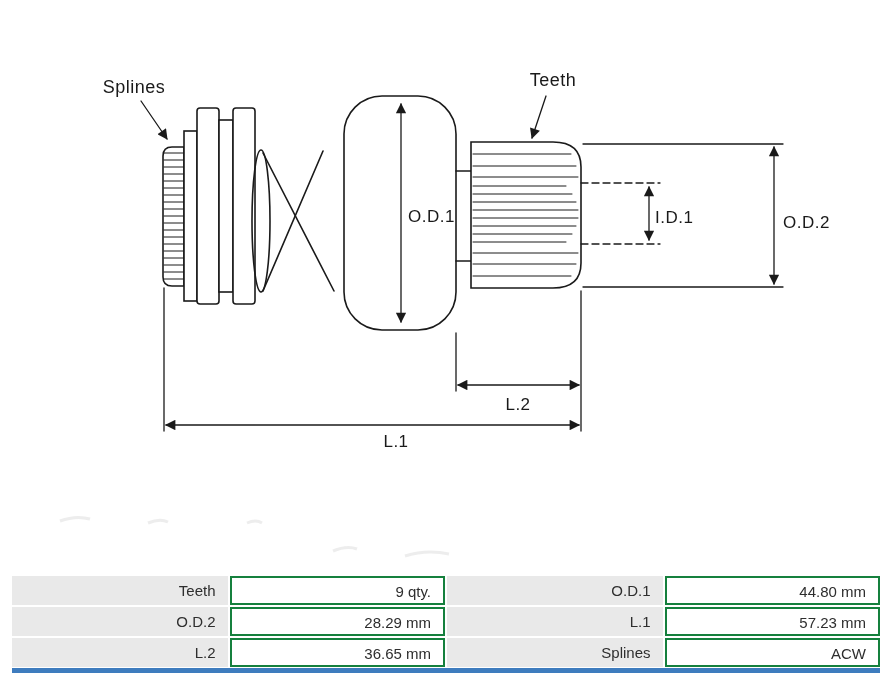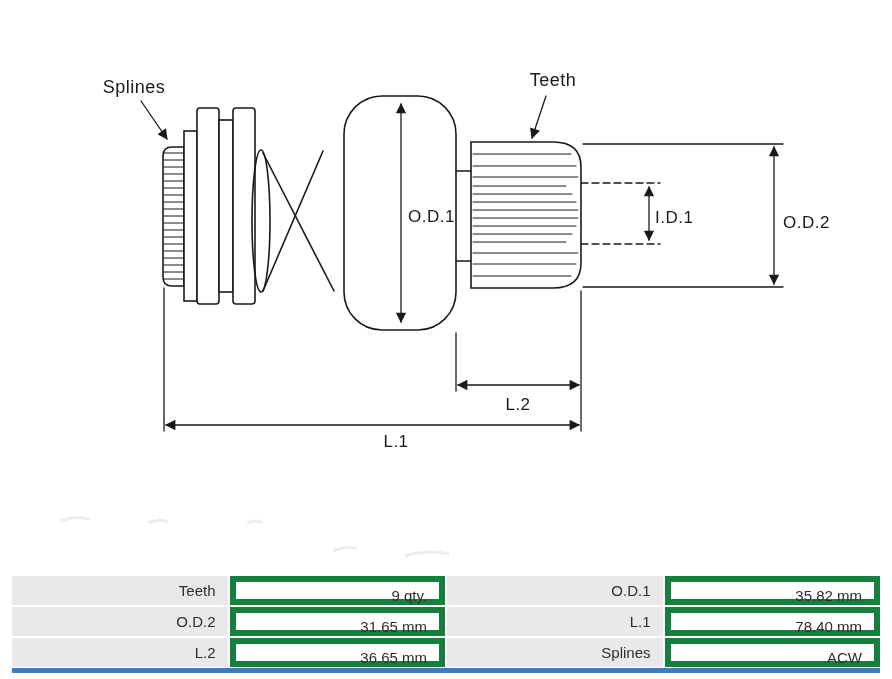--- a/index.html
+++ b/index.html
@@ -19,21 +19,21 @@
   .drawing .dash{stroke-dasharray:7 4;}
   .drawing .mk{fill:var(--drawing-line);}
   .drawing text{font-family:"Liberation Sans", sans-serif;font-size:17px;fill:#1a1a1a;letter-spacing:0.5px;}
   .drawing text.big{font-size:18px;}
   .spec-table{position:absolute;left:12px;top:576px;width:868px;display:grid;
               grid-template-columns:1fr 1fr 1fr 1fr;gap:2px;}
   .trow{display:contents;}
   .cell{height:29px;line-height:29px;text-align:right;padding:0 12px 0 0;
         font-size:15px;color:#2e2e2e;box-sizing:border-box;}
   .cell.label{background:var(--table-label-bg);}
-  .cell.value{background:var(--table-value-bg);border:6px solid #15803d;line-height:27px;}
+  .cell.value{background:var(--table-value-bg);border:2px solid #15803d;line-height:27px;}
   .accent-bar{position:absolute;left:12px;top:668px;width:868px;height:5px;
               background:var(--accent-bar);}
 </style>
 </head>
 <body>
 
 <div class="page">
 
   <svg class="drawing" width="892" height="560" viewBox="0 0 892 560">
     <defs>
@@ -114,27 +114,27 @@
       <text class="big" x="553" y="86" text-anchor="middle">Teeth</text>
       <line class="ln dim" x1="546" y1="96" x2="532" y2="138" marker-end="url(#ah)"></line>
     </g>
   </svg>
 
   <div class="spec-table">
     <div class="trow">
       <div class="cell label">Teeth</div>
       <div class="cell value">9 qty.</div>
       <div class="cell label">O.D.1</div>
-      <div class="cell value">35.82 mm</div>
+      <div class="cell value">44.80 mm</div>
     </div>
     <div class="trow">
       <div class="cell label">O.D.2</div>
-      <div class="cell value">31.65 mm</div>
+      <div class="cell value">28.29 mm</div>
       <div class="cell label">L.1</div>
-      <div class="cell value">78.40 mm</div>
+      <div class="cell value">57.23 mm</div>
     </div>
     <div class="trow">
       <div class="cell label">L.2</div>
       <div class="cell value">36.65 mm</div>
       <div class="cell label">Splines</div>
       <div class="cell value">ACW</div>
     </div>
   </div>
 
   <div class="accent-bar"></div>

